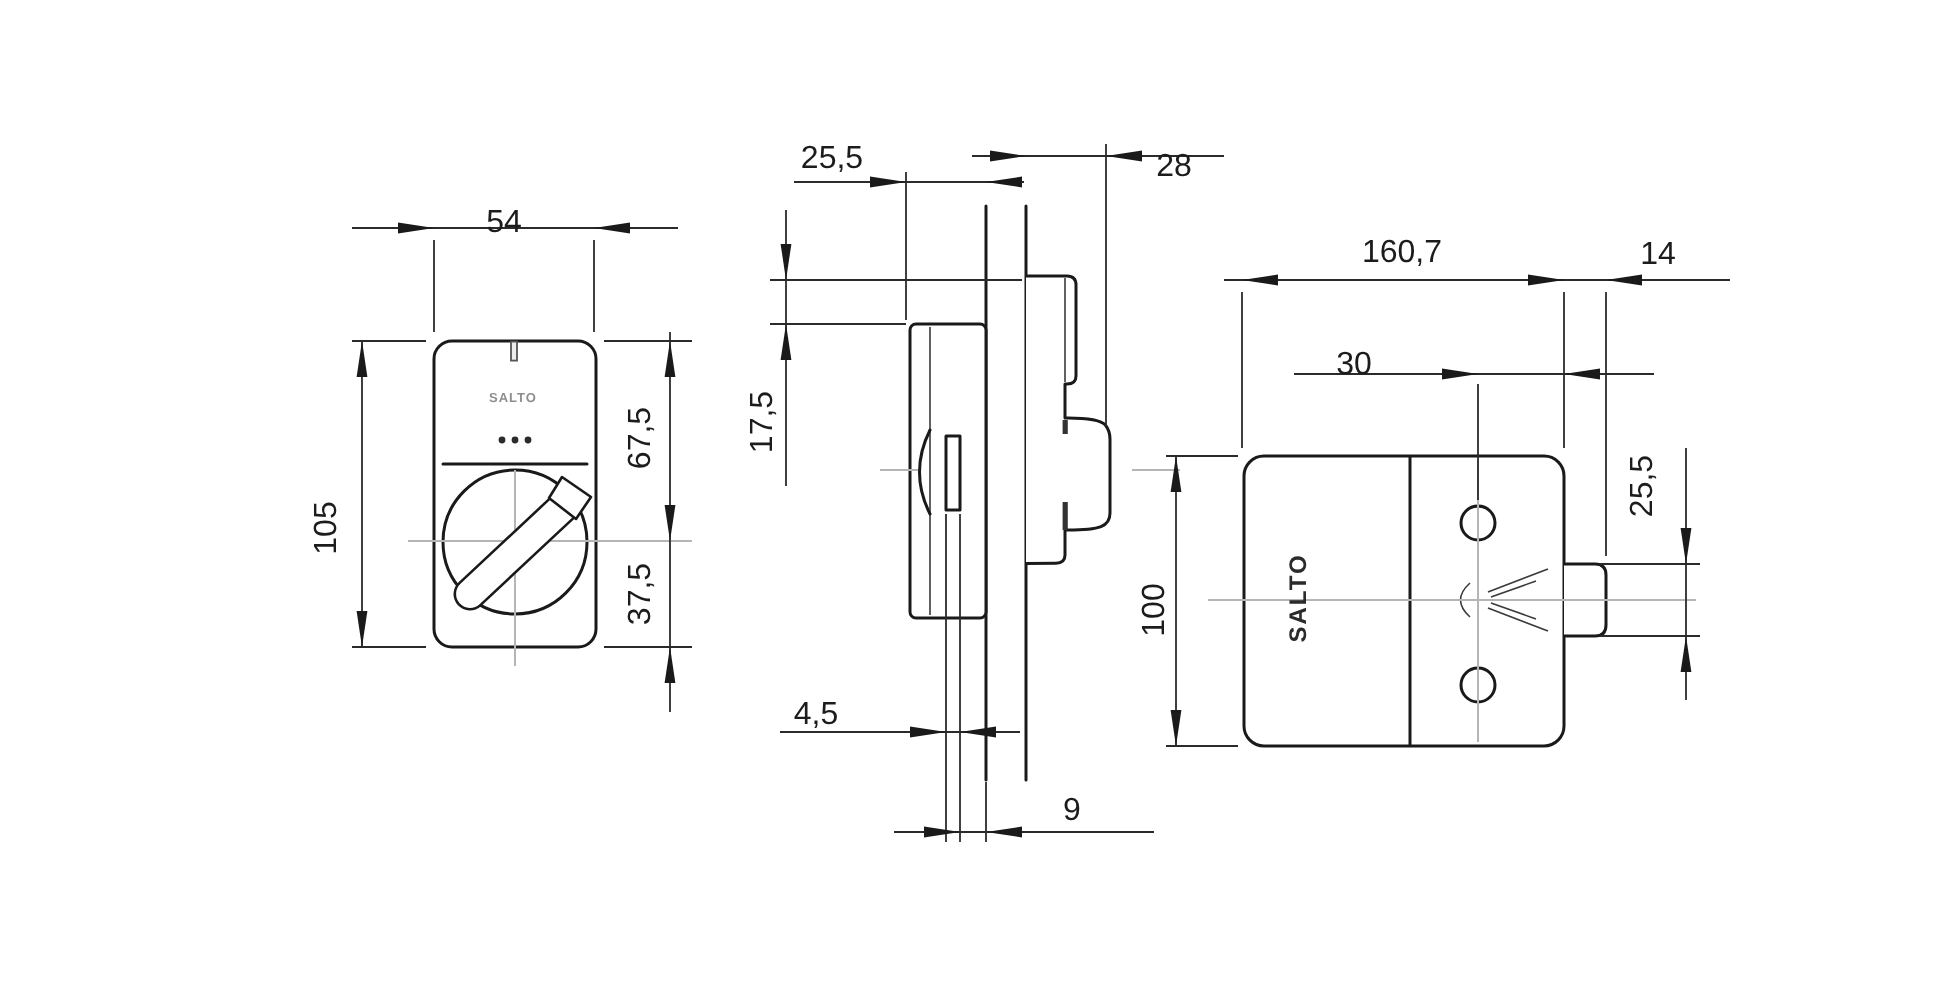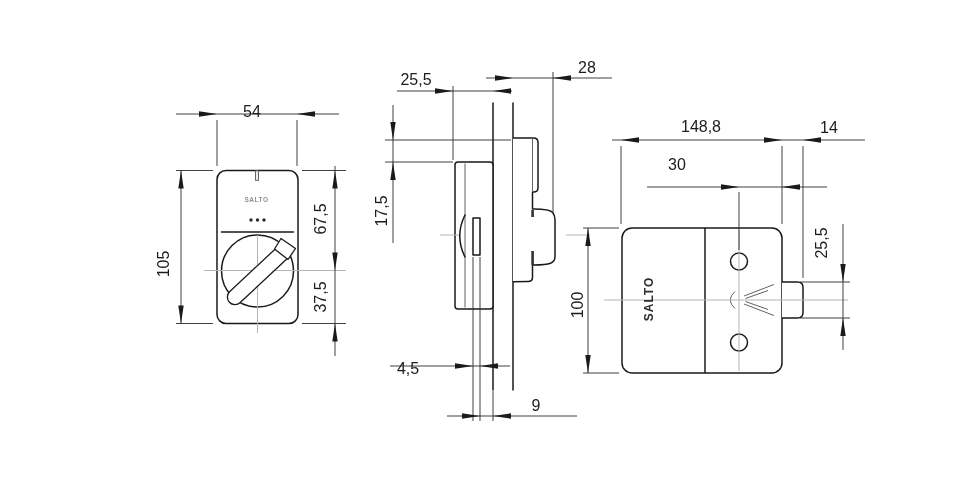--- a/index.html
+++ b/index.html
@@ -199,26 +199,26 @@
       </g>
     </g>
   </svg>
 
   <div class="lbl" style="left:252px; top:112px">54</div>
   <div class="lbl rot" style="left:164px; top:264px">105</div>
   <div class="lbl rot" style="left:321px; top:219px">67,5</div>
   <div class="lbl rot" style="left:321px; top:297px">37,5</div>
 
   <div class="lbl" style="left:416px; top:80px">25,5</div>
-  <div class="lbl" style="left:587px; top:68px">28</div>
+  <div class="lbl" style="left:587px; top:84px">28</div>
   <div class="lbl rot" style="left:382px; top:211px">17,5</div>
-  <div class="lbl" style="left:408px; top:369px">4,5</div>
+  <div class="lbl" style="left:408px; top:358px">4,5</div>
   <div class="lbl" style="left:536px; top:406px">9</div>
 
-  <div class="lbl" style="left:701px; top:127px">148,8</div>
+  <div class="lbl" style="left:701px; top:127px">160,7</div>
   <div class="lbl" style="left:829px; top:128px">14</div>
-  <div class="lbl" style="left:677px; top:165px">30</div>
+  <div class="lbl" style="left:677px; top:183px">30</div>
   <div class="lbl rot" style="left:578px; top:305px">100</div>
   <div class="lbl rot" style="left:822px; top:243px">25,5</div>
 
   <div class="logo-front" style="left:256.5px; top:200px">SALTO</div>
   <div class="logo-rear" style="left:649px; top:299px">SALTO</div>
 </div>
 
 </body></html>

